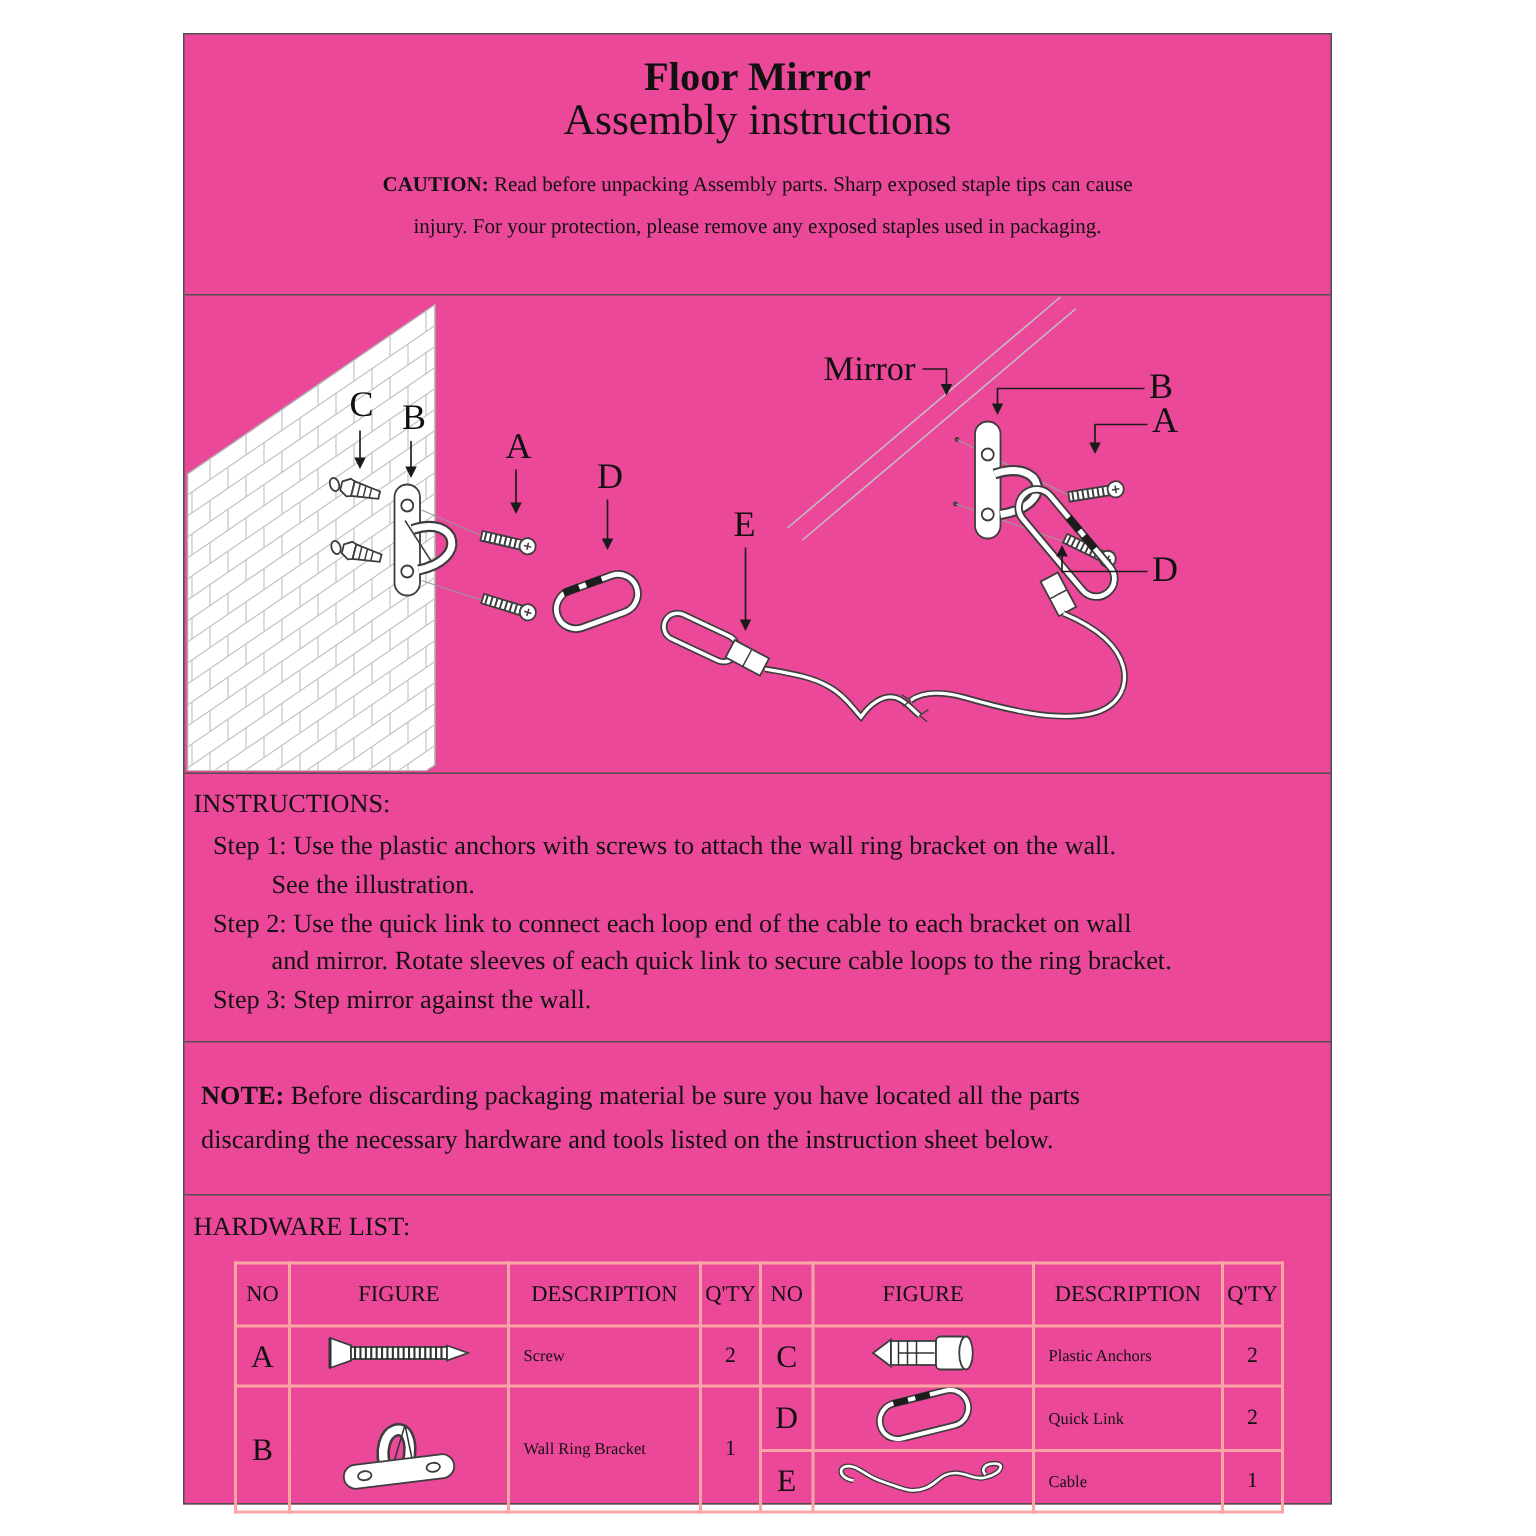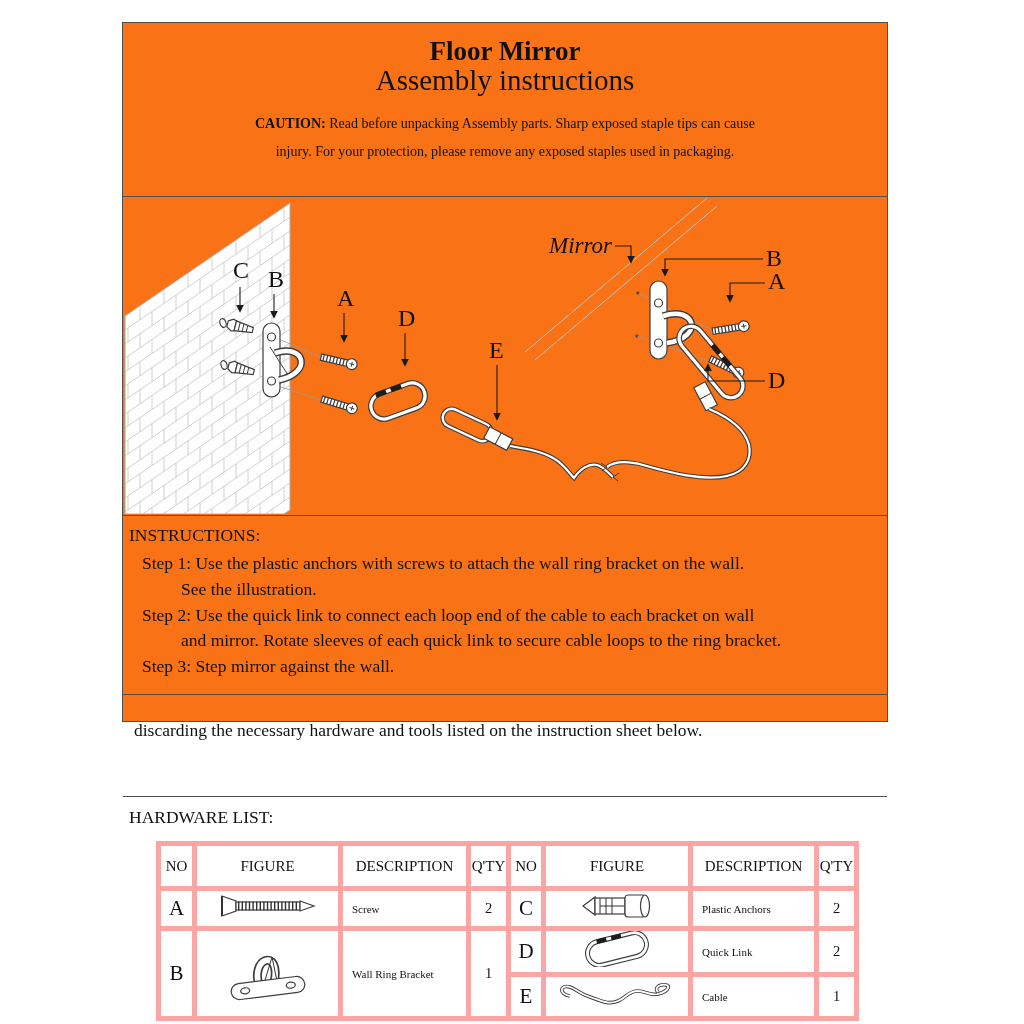--- a/index.html
+++ b/index.html
@@ -1,39 +1,39 @@
 <!DOCTYPE html>
 <html><head>
 <meta charset="utf-8">
 <style>
   html,body{margin:0;padding:0;background:#ffffff;}
   .canvas{position:relative;width:1024px;height:1024px;background:#ffffff;
           font-family:"Liberation Serif","DejaVu Serif",serif;color:#111;}
-  .page{position:absolute;left:122px;top:22px;width:766px;height:700px;
-        border:1px solid #4f4f4f;box-sizing:border-box;background:#f97316;}
+  .page{position:absolute;left:122px;top:22px;width:766px;height:981px;
+        border:1px solid #4f4f4f;box-sizing:border-box;background:#ec4899;}
   .sec{box-sizing:border-box;position:relative;}
   .sec + .sec{border-top:1px solid #4f4f4f;}
   .sec-title{height:161px;text-align:center;}
   .page-title{margin:12px 0 0 0;font-size:27px;font-weight:bold;line-height:32px;}
   .page-subtitle{font-size:29px;line-height:26px;}
   .caution{margin-top:17px;font-size:14px;line-height:28px;}
   .caution .cl{display:block;}
   .sec-illus{height:319px;overflow:hidden;}
   .sec-illus svg{display:block;}
   .dlabel{position:absolute;font-size:24px;line-height:26px;color:#111;}
-  .dlabel.small{font-size:23px;font-style:italic;}
+  .dlabel.small{font-size:23px;}
   .sec-instr{height:179px;padding:9px 10px 0 6px;font-size:17.5px;}
   .instr-head{font-size:17.5px;}
   .step-line{padding-left:13px;line-height:25.8px;}
   .step-line.cont{padding-left:52px;}
   .steps{margin-top:5px;}
   .sec-note{height:102px;padding:21px 14px 0 11px;font-size:17.5px;line-height:29px;}
   .sec-hw{height:220px;padding:10px 10px 0 6px;font-size:17.5px;}
   .hw-table{border-collapse:collapse;table-layout:fixed;width:698px;margin:13px 0 0 27px;}
-  .hw-table th,.hw-table td{border:5px solid #fca5a5;padding:0;text-align:center;
+  .hw-table th,.hw-table td{border:2px solid #fca5a5;padding:0;text-align:center;
       font-weight:normal;overflow:hidden;}
   .hw-table th{font-size:15px;height:40px;}
   .hw-table td.no{font-size:21px;}
   .hw-table td.desc{text-align:left;padding-left:9px;font-size:11px;}
   .hw-table td.qty{font-size:14.5px;}
   .r1{height:40px;}.r2{height:38px;}.r3{height:40px;}
   .to{fill:none;stroke:#3d3d3d;}
   .ti{fill:none;stroke:#ffffff;}
   .ol{fill:#ffffff;stroke:#3d3d3d;stroke-width:1.2;}
   .thin{stroke:#999;stroke-width:0.8;fill:none;}
@@ -386,20 +386,21 @@
     <div class="steps">
       <div class="step-line">Step 1: Use the plastic anchors with screws to attach the wall ring bracket on the wall.</div>
       <div class="step-line cont">See the illustration.</div>
       <div class="step-line">Step 2: Use the quick link to connect each loop end of the cable to each bracket on wall</div>
       <div class="step-line cont">and mirror. Rotate sleeves of each quick link to secure cable loops to the ring bracket.</div>
       <div class="step-line">Step 3: Step mirror against the wall.</div>
     </div>
   </section>
 
   <section class="sec sec-note">
+    <div><b>NOTE:</b> <span>Before discarding packaging material be sure you have located all the parts</span></div>
     <div>discarding the necessary hardware and tools listed on the instruction sheet below.</div>
   </section>
 
   <section class="sec sec-hw">
     <div>HARDWARE LIST:</div>
     <table class="hw-table">
       <colgroup>
         <col style="width:36px">
             <col style="width:146px">
             <col style="width:128px">

